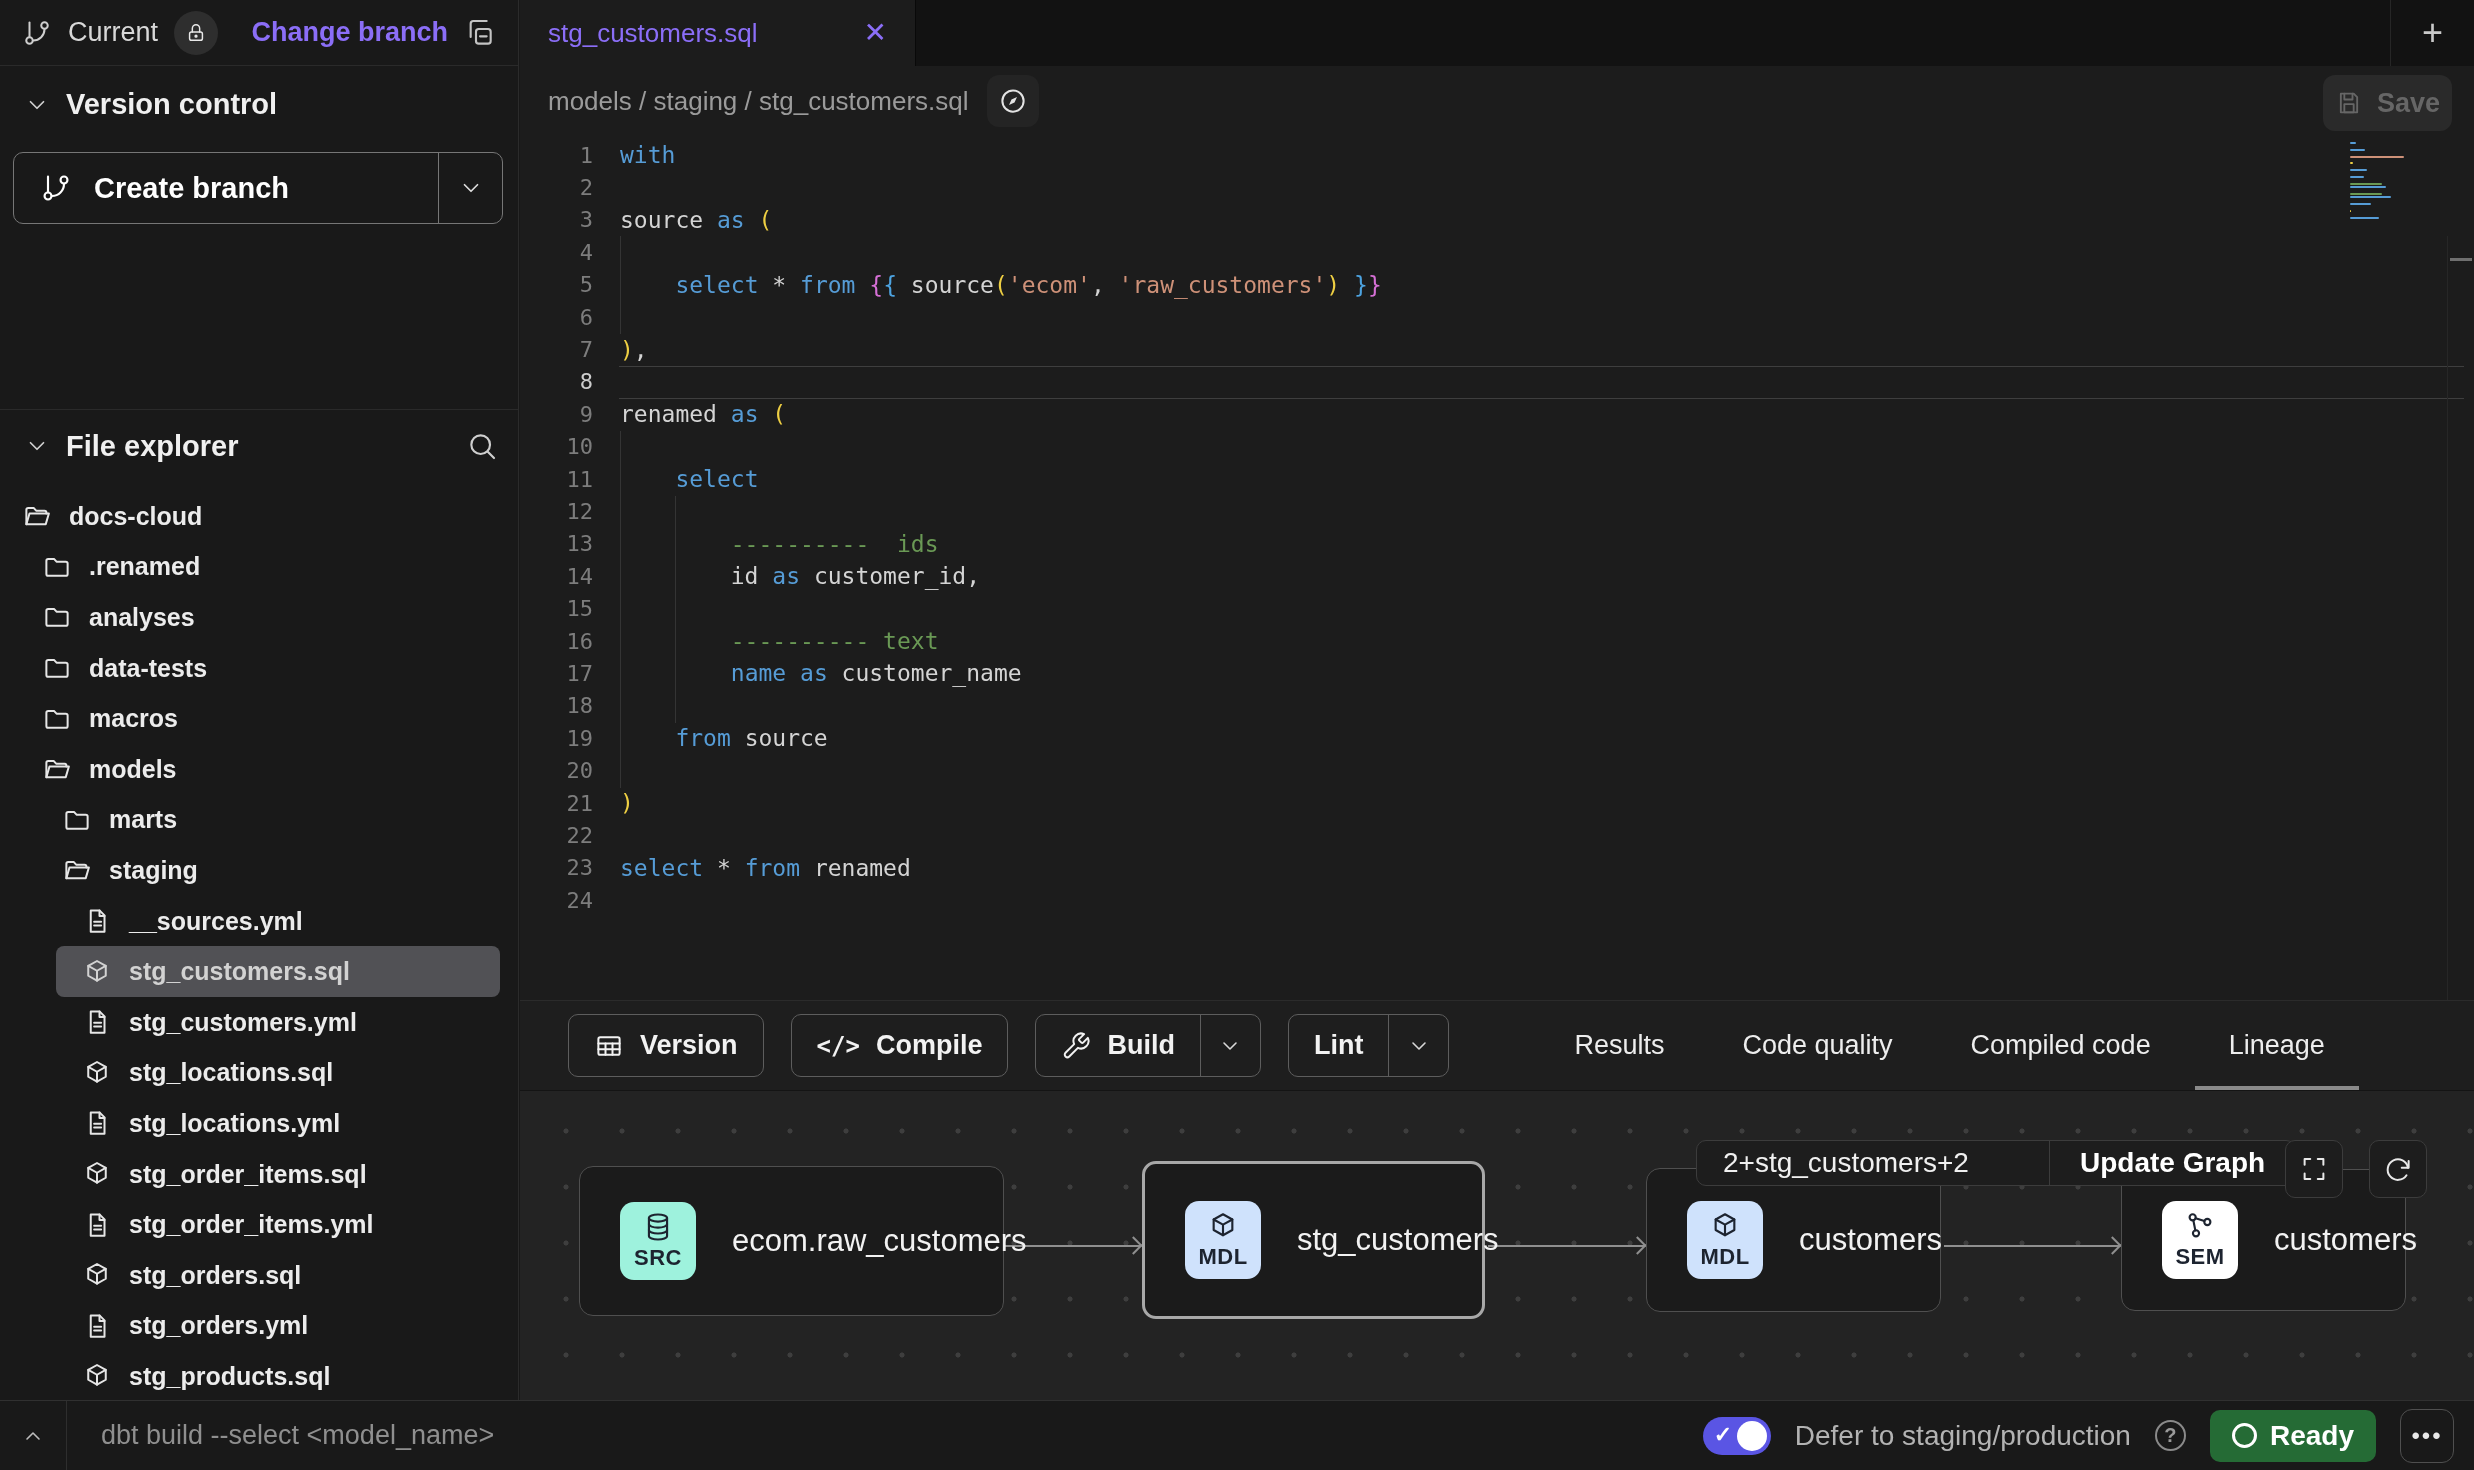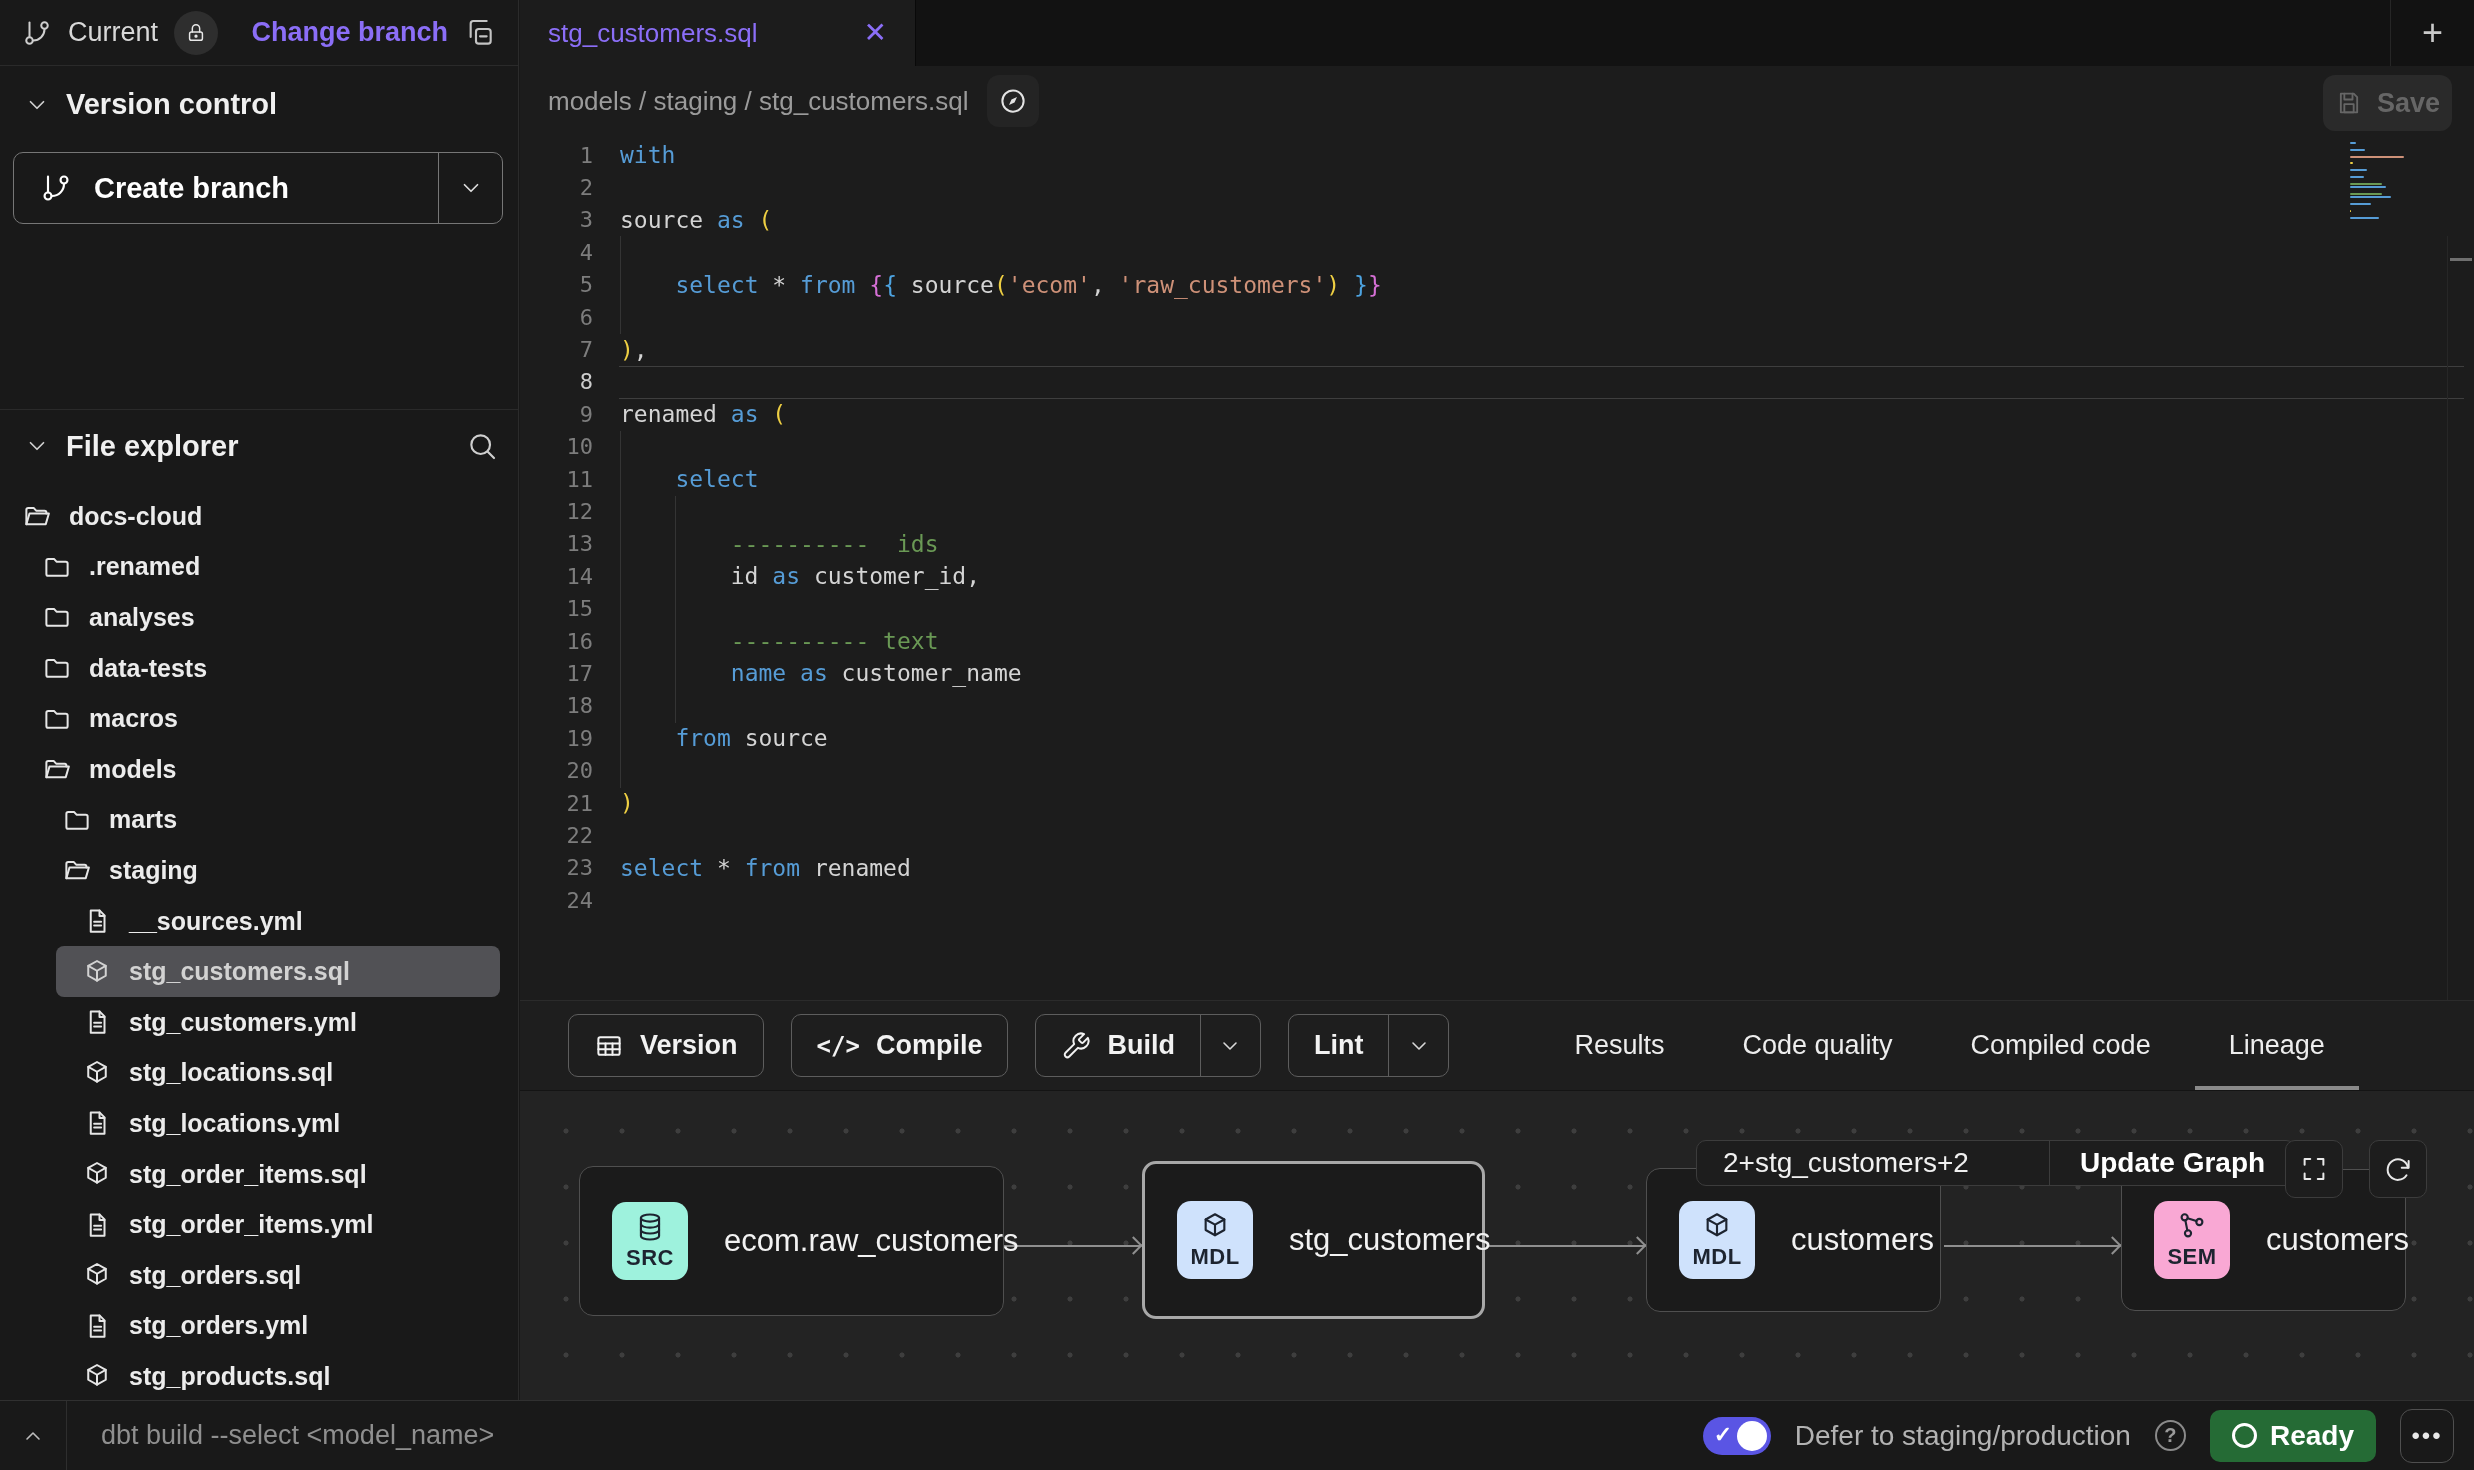--- a/index.html
+++ b/index.html
@@ -80,21 +80,21 @@
   .ptab { display:flex; align-items:center; color:#ededed; font-size:27px; font-weight:500; position:relative; padding:0 6px; }
   .ptab.active::after { content:""; position:absolute; left:-28px; right:-28px; bottom:0; height:4px; background:#8a8a8a; }
   .copilot { margin-left:auto; height:63px; border:1.5px solid #5d5d5d; border-radius:10px; display:flex; align-items:center; gap:16px; padding:0 24px; color:#fff; }
   .copilot-label { font-size:28px; font-weight:700; }
   .copilot svg.spark { width:36px; height:36px; }
   .copilot .chev { width:24px; height:24px; }
 
   
   .lineage { position:relative; height:310px; border-top:1px solid #141414; background:#232323;
     background-image:radial-gradient(#3e3e3e 2.3px, transparent 2.8px); background-size:56px 56px; background-position:18px 12px; overflow:hidden; }
-  .lnode { position:absolute; background:#1b1b1b; border:1.5px solid #4f4f4f; border-radius:14px; display:flex; align-items:center; padding-left:32px; gap:36px; }
+  .lnode { position:absolute; background:#1b1b1b; border:1.5px solid #4f4f4f; border-radius:14px; display:flex; align-items:center; padding-left:40px; gap:36px; }
   .lnode.selected { border:3px solid #a8a8a8; }
   .n0 { left:59px;  top:75px; width:425px; height:150px; }
   .n1 { left:622px; top:70px; width:343px; height:158px; }
   .n2 { left:1126px; top:77px; width:295px; height:144px; }
   .n3 { left:1601px; top:78px; width:285px; height:142px; }
   .badge { width:76px; height:78px; border-radius:14px; display:flex; flex-direction:column; align-items:center; justify-content:center; gap:2px; color:#1d2430; flex:none; }
   .badge svg { width:32px; height:32px; }
   .badge span { font-size:22px; font-weight:600; letter-spacing:.5px; }
   .nlabel { font-size:31px; font-weight:500; color:#f2f2f2; white-space:nowrap; }
   .edge { position:absolute; height:2px; background:#8f8f8f; top:154px; }
@@ -566,21 +566,21 @@
           <div class="badge" style="background: rgb(207, 226, 252);">
             <svg class="ic" viewBox="0 0 24 24">
               <path d="M12 3.2 19 7.1V15l-7 3.9L5 15V7.1z"></path>
               <path d="M12 11 19 7.1M12 11 5 7.1M12 11v7.9"></path>
             </svg>
             <span>MDL</span>
           </div>
           <span class="nlabel">customers</span>
         </div>
         <div class="lnode n3">
-          <div class="badge" style="background: #f9a8d4;">
+          <div class="badge" style="background: #ffffff;">
             <svg class="ic" viewBox="0 0 24 24">
               <circle cx="6.5" cy="5.5" r="2.3"></circle>
               <circle cx="17.5" cy="9" r="2.3"></circle>
               <circle cx="9" cy="17.5" r="2.3"></circle>
               <line x1="8.7" y1="6.2" x2="15.3" y2="8.3"></line>
               <line x1="7" y1="7.7" x2="8.5" y2="15.3"></line>
             </svg>
             <span>SEM</span>
           </div>
           <span class="nlabel">customers</span>

